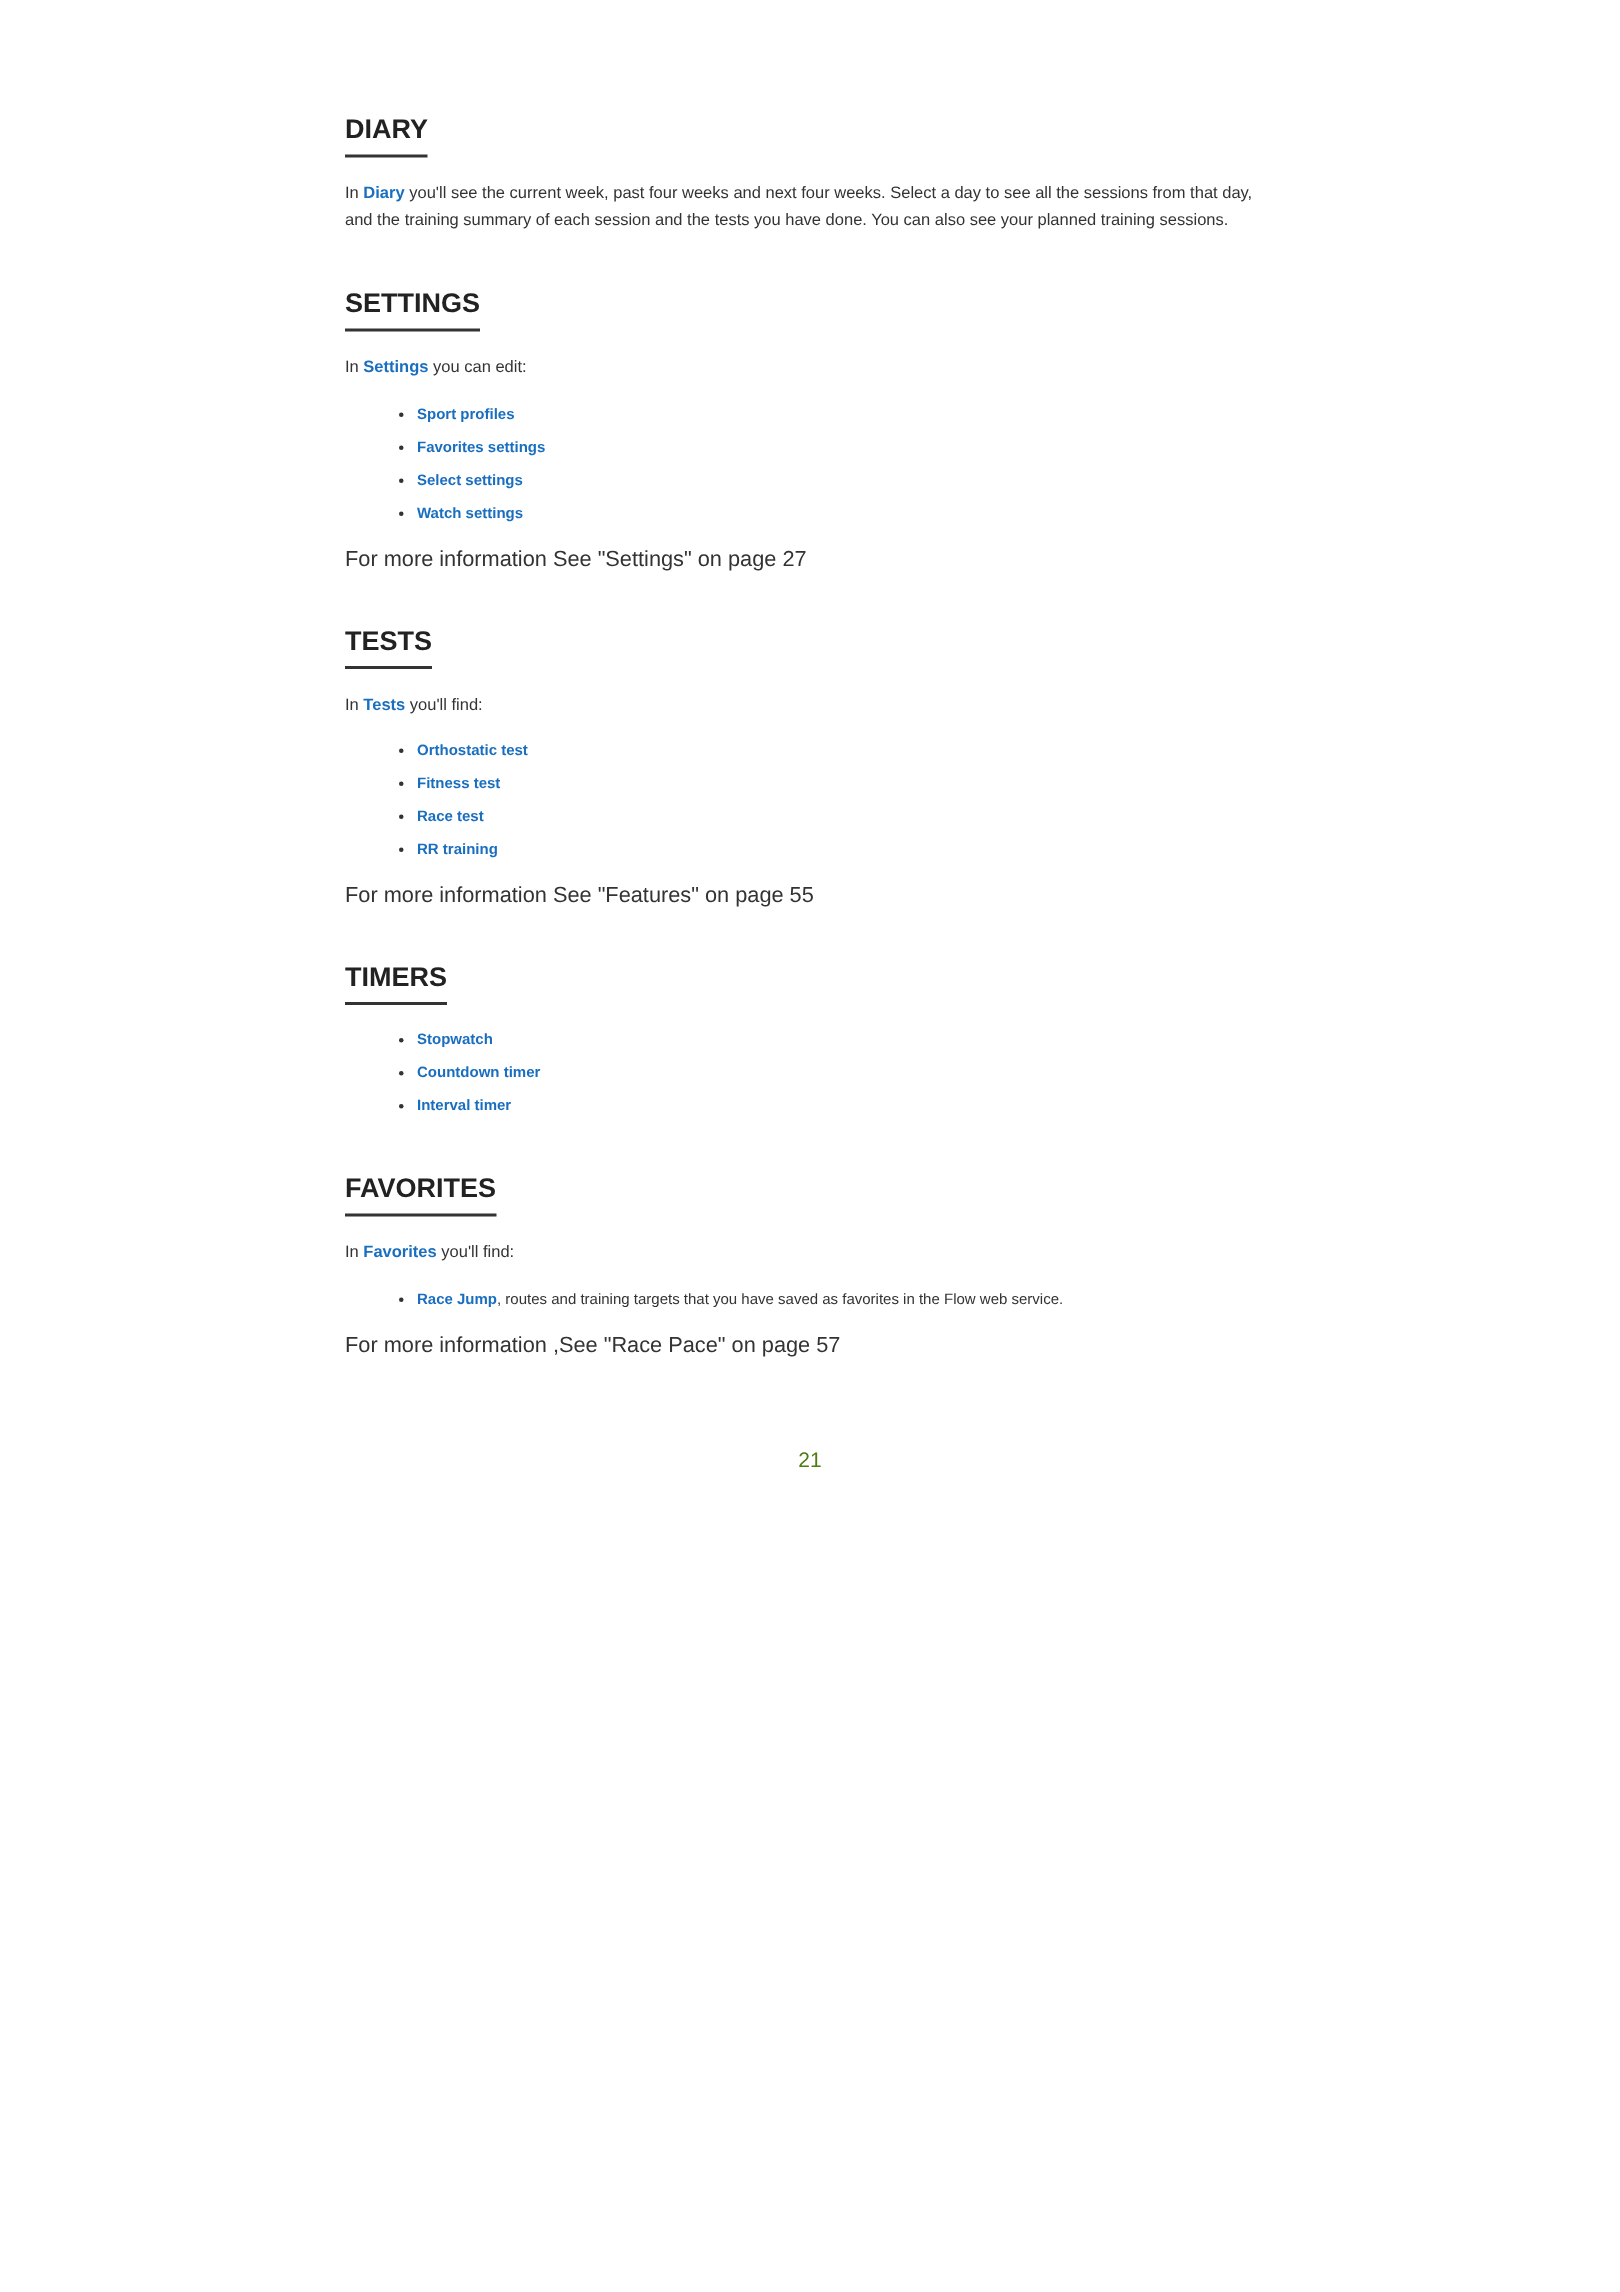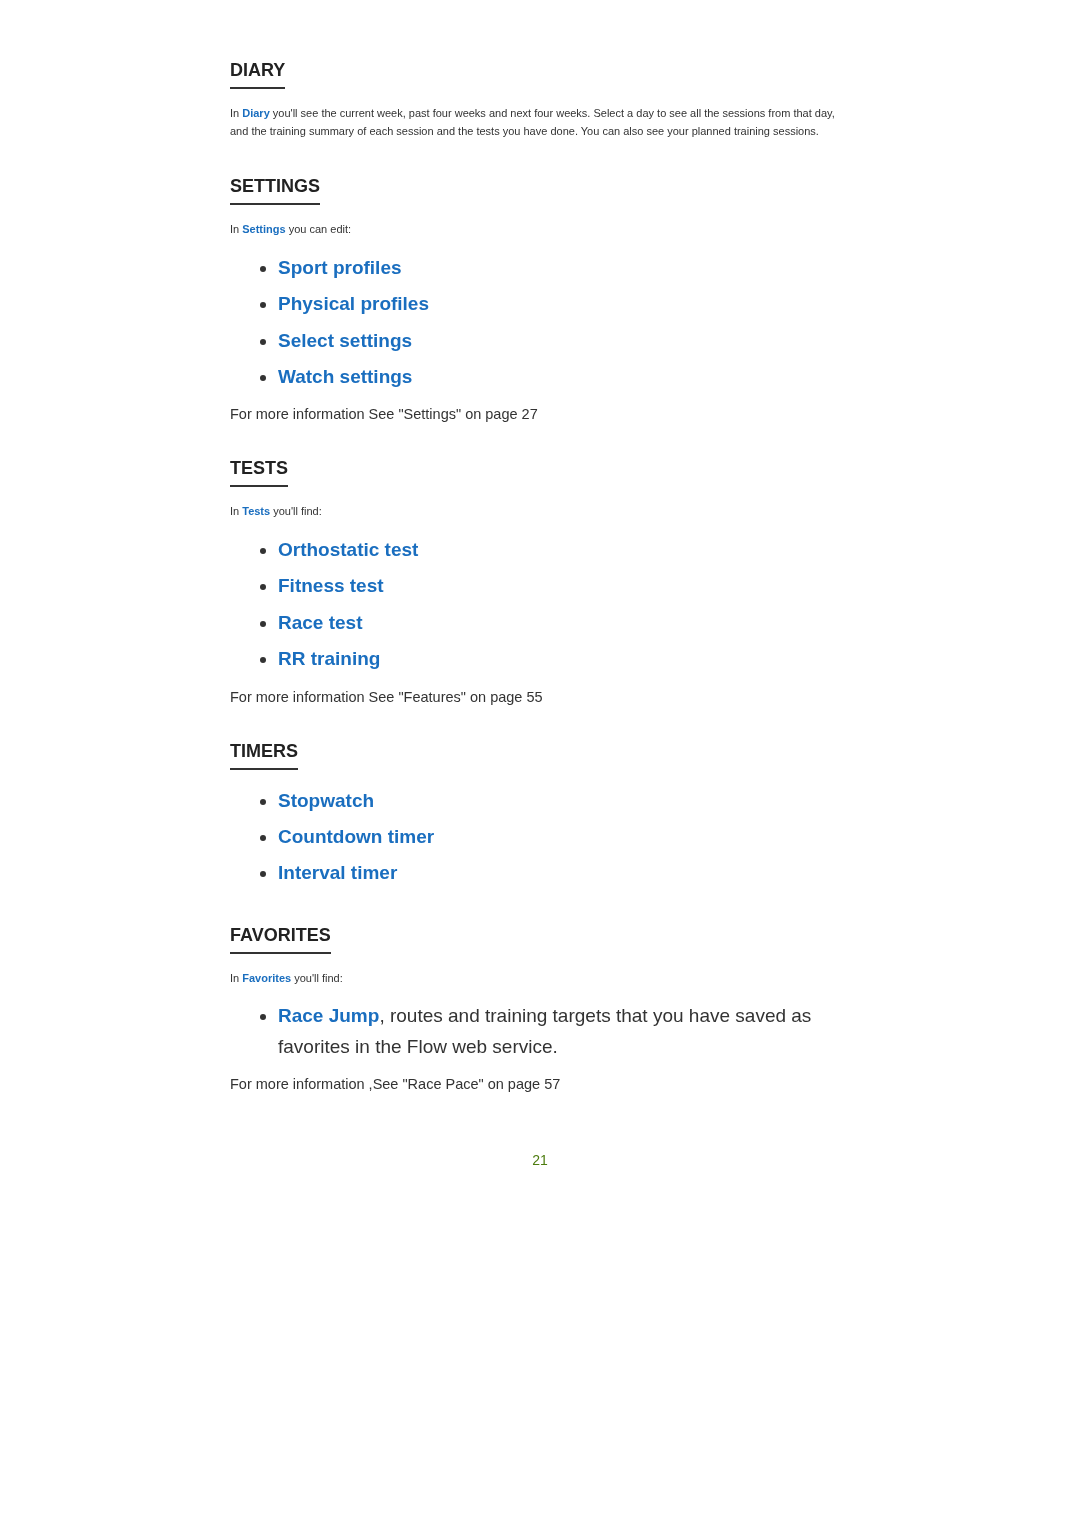--- a/index.html
+++ b/index.html
@@ -12,21 +12,21 @@
       background: #ffffff;
       font-family: Arial, sans-serif;
       font-size: 15px;
       color: #333333;
       width: 1080px;
       min-height: 1528px;
     }
 
     .page-container {
       max-width: 780px;
-      margin: 0 auto;
+      margin: 16px auto;
       padding: 60px 80px;
     }
 
     .section {
       margin-bottom: 36px;
     }
 
     .section-heading {
       font-size: 18px;
       font-weight: bold;
@@ -51,21 +51,21 @@
     }
 
     .bullet-list {
       list-style: disc;
       margin-left: 48px;
       margin-bottom: 14px;
     }
 
     .bullet-list li {
       margin-bottom: 6px;
-      font-size: 19px;
+      font-size: 10px;
       line-height: 1.6;
     }
 
     .info-text {
       font-size: 14.5px;
       color: #333333;
       margin-top: 10px;
       margin-bottom: 6px;
     }
 
@@ -88,21 +88,21 @@
     </p>
   </div>
 
   <div class="section">
     <div class="section-heading">SETTINGS</div>
     <p class="section-text">
       <span>In </span><a class="link" href="#">Settings</a><span> you can edit:</span>
     </p>
     <ul class="bullet-list">
       <li><a class="link" href="#">Sport profiles</a></li>
-      <li><a class="link" href="#">Physical profiles</a></li>
+      <li><a class="link" href="#">Favorites settings</a></li>
       <li><a class="link" href="#">Select settings</a></li>
       <li><a class="link" href="#">Watch settings</a></li>
     </ul>
     <p class="info-text">For more information See "Settings" on page 27</p>
   </div>
 
   <div class="section">
     <div class="section-heading">TESTS</div>
     <p class="section-text">
       <span>In </span><a class="link" href="#">Tests</a><span> you'll find:</span>

